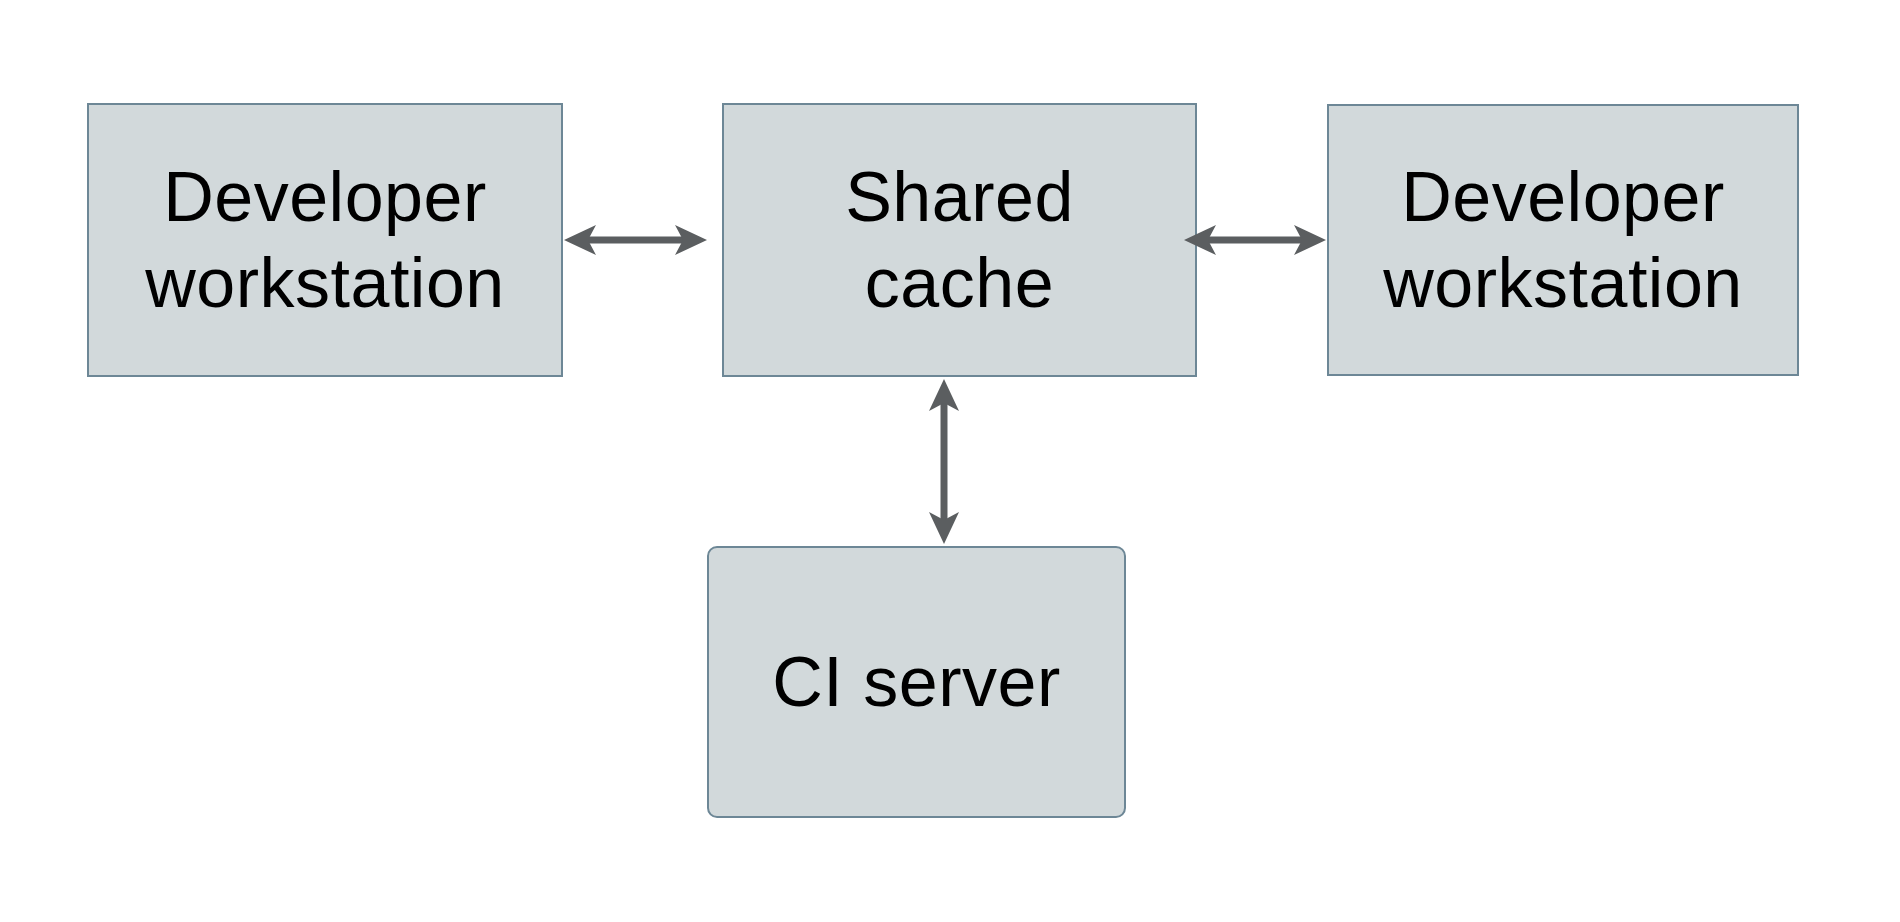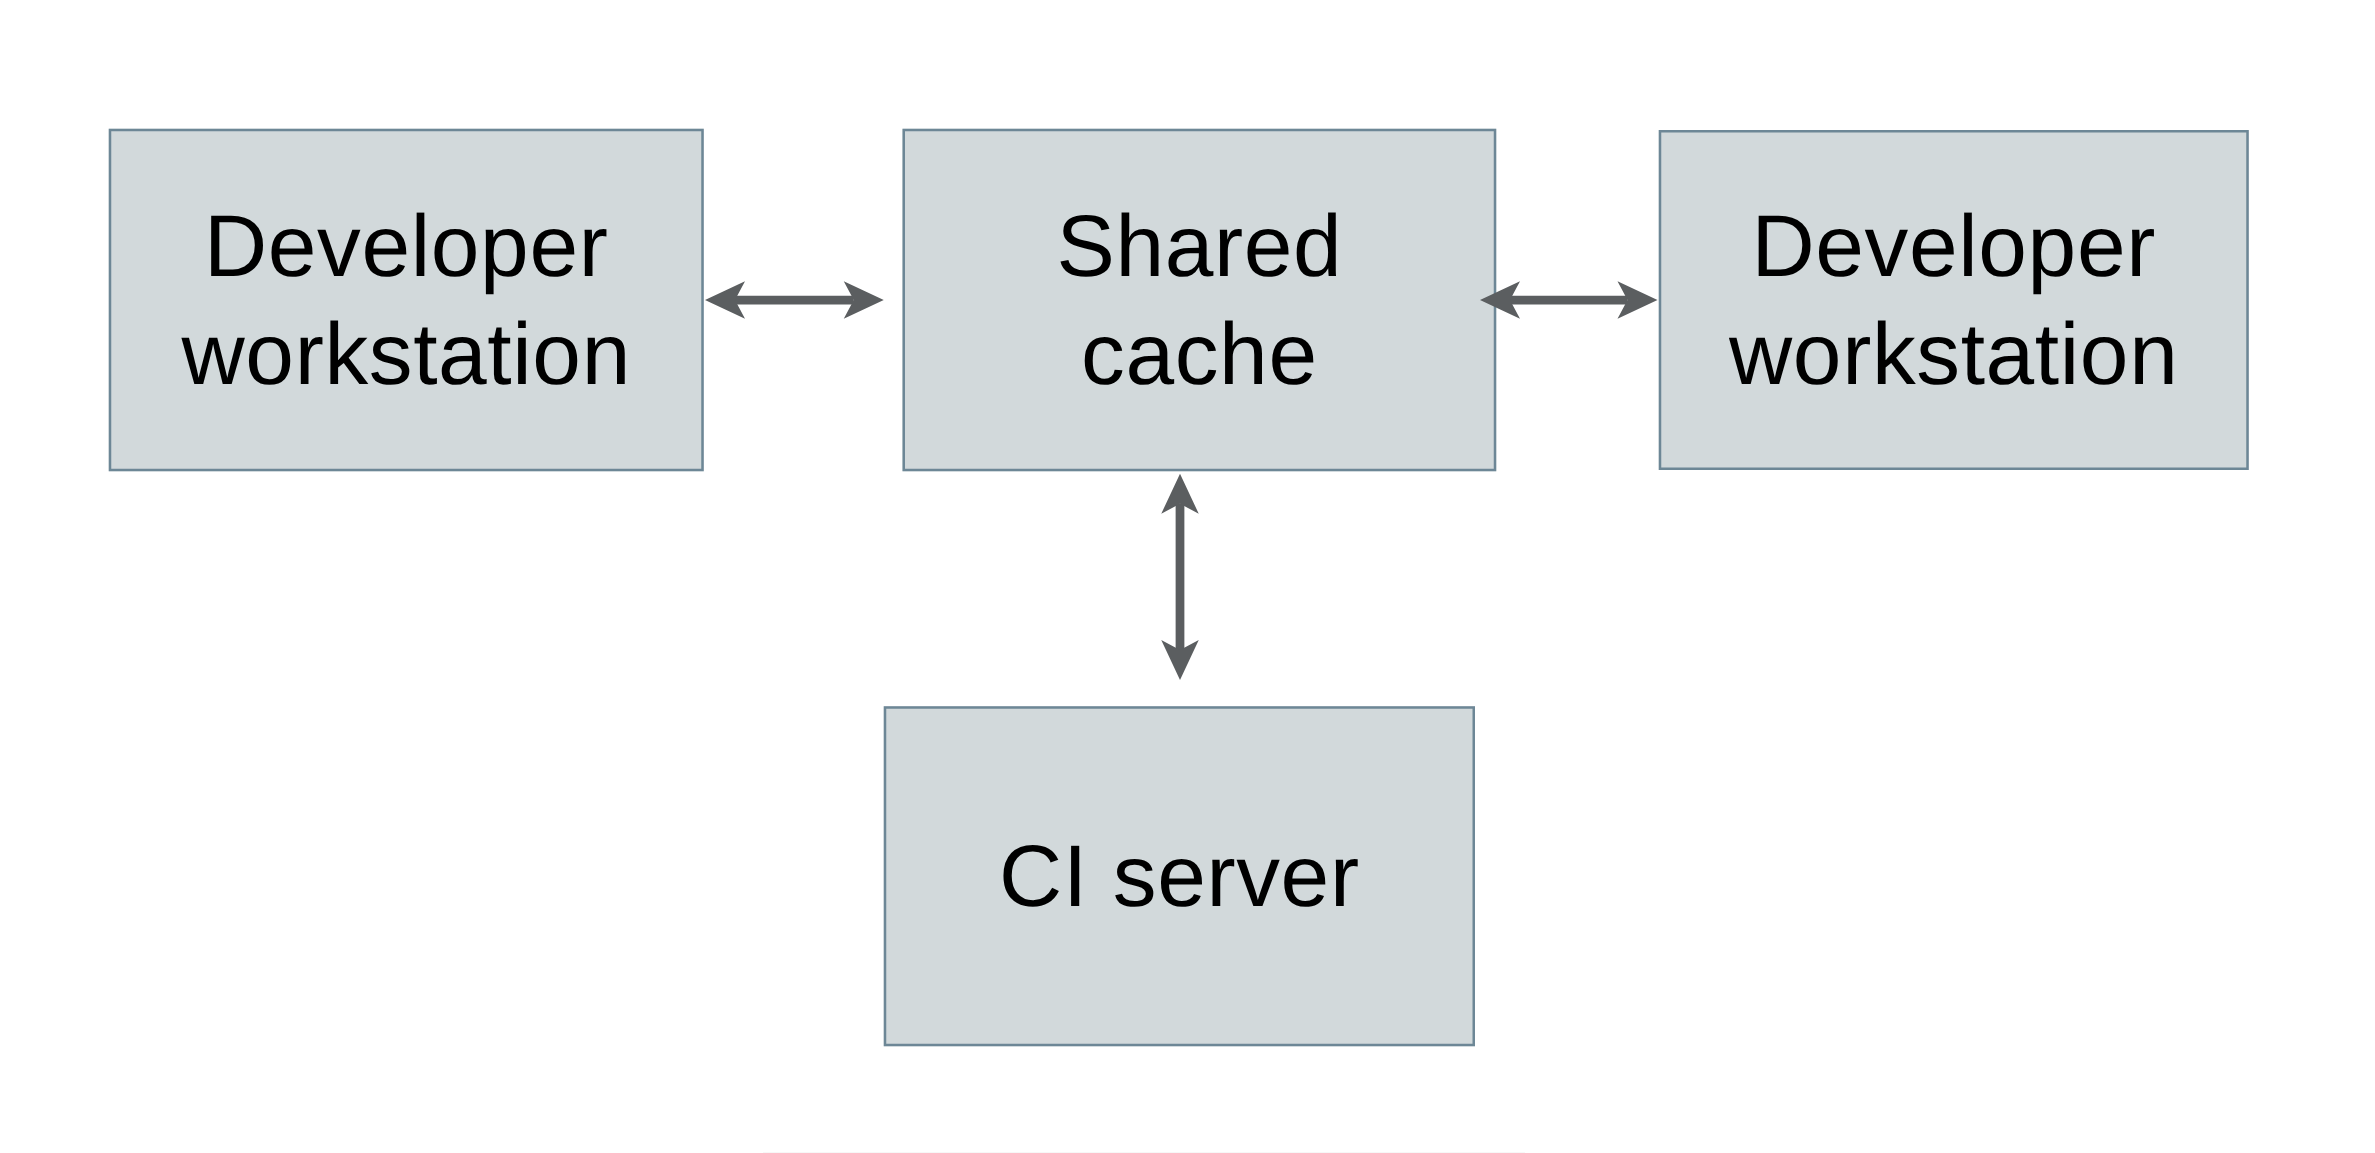--- a/index.html
+++ b/index.html
@@ -29,21 +29,21 @@
     text-align:center;
     color:var(--text);
     font-size:70px;
     line-height:86px;
     white-space:pre-line;
     letter-spacing:0.5px;
   }
   .node-dev-left   {left:87px;  top:103px; width:476px; height:274px;}
   .node-cache      {left:708px; top:103px; width:475px; height:274px;margin-left:14px;}
   .node-dev-right  {left:1327px;top:104px; width:472px; height:272px;}
-  .node-ci         {left:707px; top:565px; width:473px; height:272px;}
+  .node-ci         {left:707px; top:546px; width:419px; height:272px;border-radius:10px;}
   .edges{
     position:absolute;
     left:0;top:0;width:1900px;height:922px;
     pointer-events:none;
   }
   .edge-line{
     stroke:var(--arrow);
     stroke-width:7;
     fill:none;
   }

